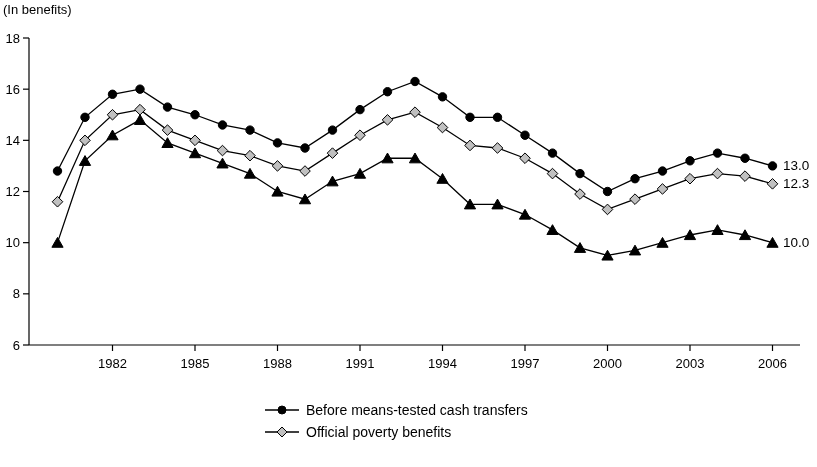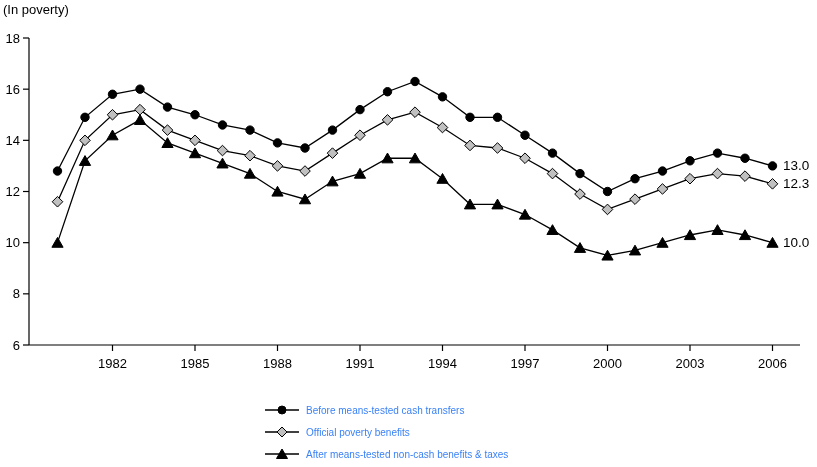--- a/index.html
+++ b/index.html
@@ -29,30 +29,30 @@
     flex-direction: column;
   }
   .legend-row {
     display: flex;
     align-items: center;
     height: 22px;
     white-space: nowrap;
   }
   .legend-row svg { display: block; }
   .legend-label {
-    font-size: 10px;
+    font-size: 14px;
     padding-left: 7px;
-    color: #3b82f6;
+    color: #000000;
   }
 </style>
 </head>
 <body>
 
 <div class="chart-root">
-  <div class="top-label">(In poverty)</div>
+  <div class="top-label">(In benefits)</div>
   <svg class="plot" id="plot-svg" width="817" height="467" viewBox="0 0 817 467">
       <line x1="29" y1="38" x2="29" y2="345" stroke="#000" stroke-width="1.2"></line>
       <line x1="29" y1="345" x2="800" y2="345" stroke="#000" stroke-width="1.2"></line>
       <line x1="23" y1="345" x2="29" y2="345" stroke="#000" stroke-width="1.2"></line>
       <text x="20" y="349.5" text-anchor="end" font-size="13" fill="#000000" font-family="&quot;Liberation Sans&quot;, sans-serif">6</text>
       <line x1="23" y1="293.8333333333333" x2="29" y2="293.8333333333333" stroke="#000" stroke-width="1.2"></line>
       <text x="20" y="298.3333333333333" text-anchor="end" font-size="13" fill="#000000" font-family="&quot;Liberation Sans&quot;, sans-serif">8</text>
       <line x1="23" y1="242.66666666666669" x2="29" y2="242.66666666666669" stroke="#000" stroke-width="1.2"></line>
       <text x="20" y="247.16666666666669" text-anchor="end" font-size="13" fill="#000000" font-family="&quot;Liberation Sans&quot;, sans-serif">10</text>
       <line x1="23" y1="191.5" x2="29" y2="191.5" stroke="#000" stroke-width="1.2"></line>
@@ -177,21 +177,14 @@
         </svg>
         <span class="legend-label">Before means-tested cash transfers</span>
       </div>
       <div class="legend-row">
         <svg width="34" height="14">
           <line x1="0" y1="7" x2="34" y2="7" stroke="#000" stroke-width="1.3"></line>
           <polygon points="17,2 22,7 17,12 12,7" fill="#c0c0c0" stroke="#000"></polygon>
         </svg>
         <span class="legend-label">Official poverty benefits</span>
       </div>
-      <div class="legend-row">
-        <svg width="34" height="14">
-          <line x1="0" y1="7" x2="34" y2="7" stroke="#000" stroke-width="1.3"></line>
-          <polygon points="17,2 22.5,11.5 11.5,11.5" fill="#000000" stroke="#000"></polygon>
-        </svg>
-        <span class="legend-label">After means-tested non-cash benefits &amp; taxes</span>
-      </div>
     </div>
 </div>
 
 </body></html>

